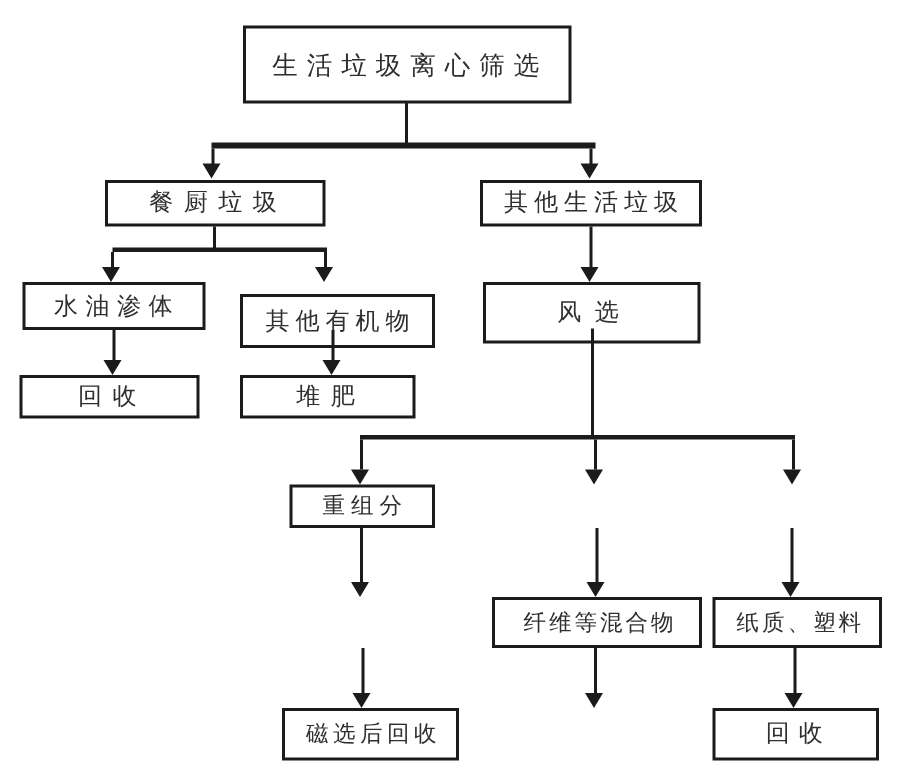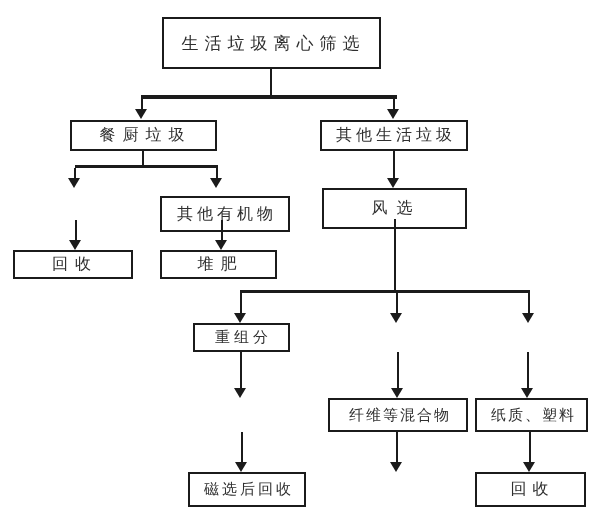--- a/index.html
+++ b/index.html
@@ -39,20 +39,23 @@
   </div>
 
   <div class="node" style="left:70px;top:120px;width:147px;height:31px;letter-spacing:7px">
     <span class="lbl">餐厨垃圾</span>
   </div>
 
   <div class="node" style="left:320px;top:120px;width:148px;height:31px;letter-spacing:4px">
     <span class="lbl">其他生活垃圾</span>
   </div>
 
+  <div class="node" style="left:15px;top:188px;width:122px;height:32px;letter-spacing:5px">
+    <span class="lbl">水油渗体</span>
+  </div>
 
   <div class="node" style="left:160px;top:196px;width:130px;height:36px;letter-spacing:4px">
     <span class="lbl">其他有机物</span>
   </div>
 
   <div class="node" style="left:322px;top:188px;width:145px;height:41px;letter-spacing:9px">
     <span class="lbl">风选</span>
   </div>
 
   <div class="node" style="left:13px;top:250px;width:120px;height:29px;letter-spacing:7px">

